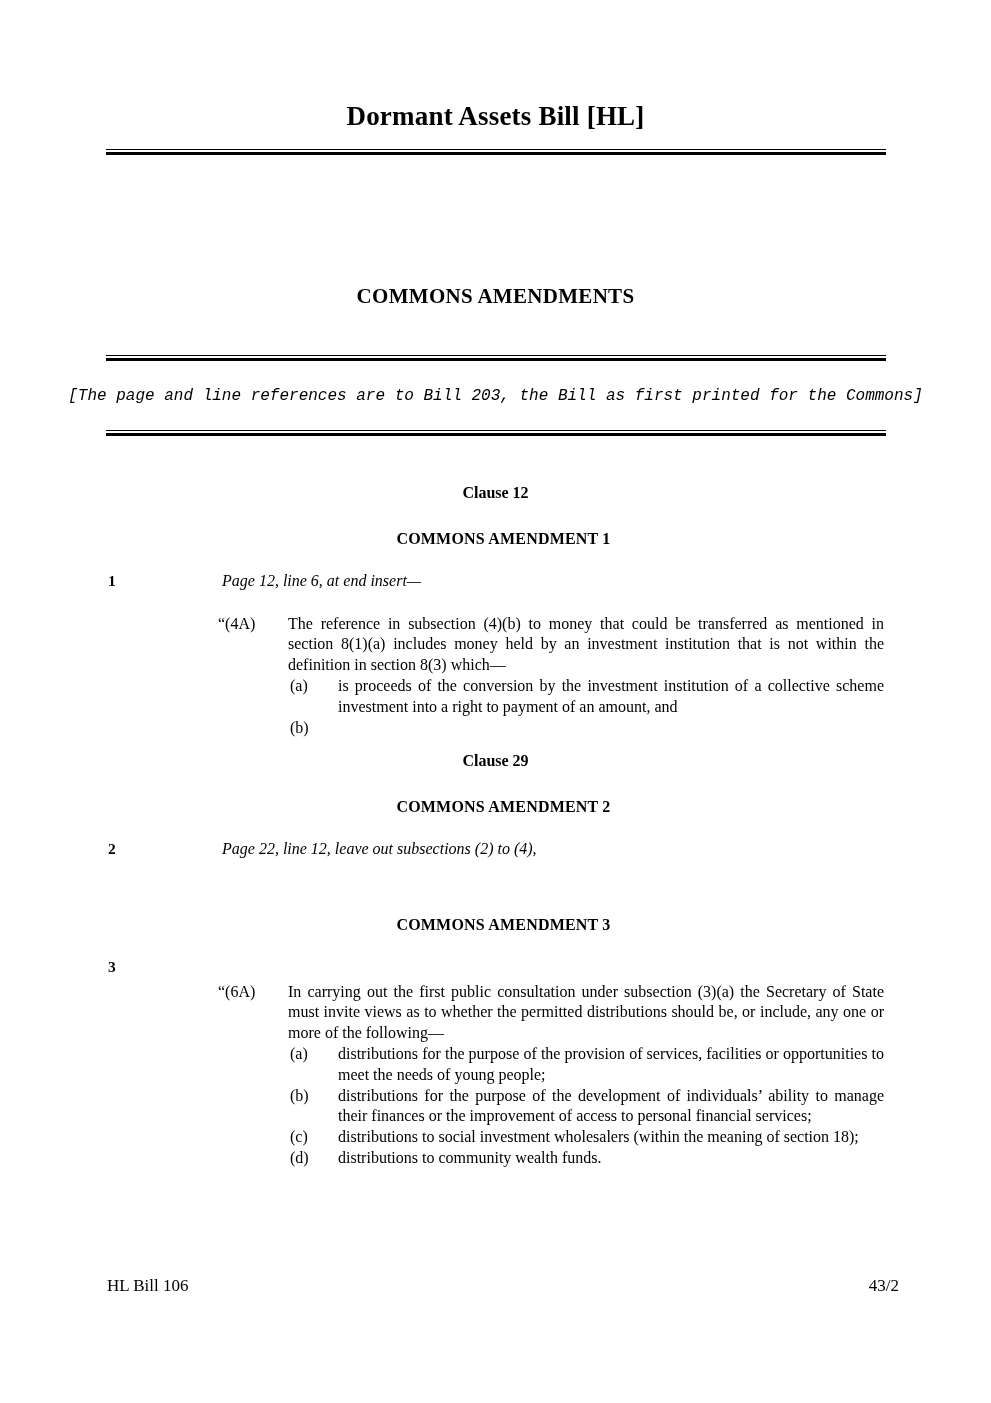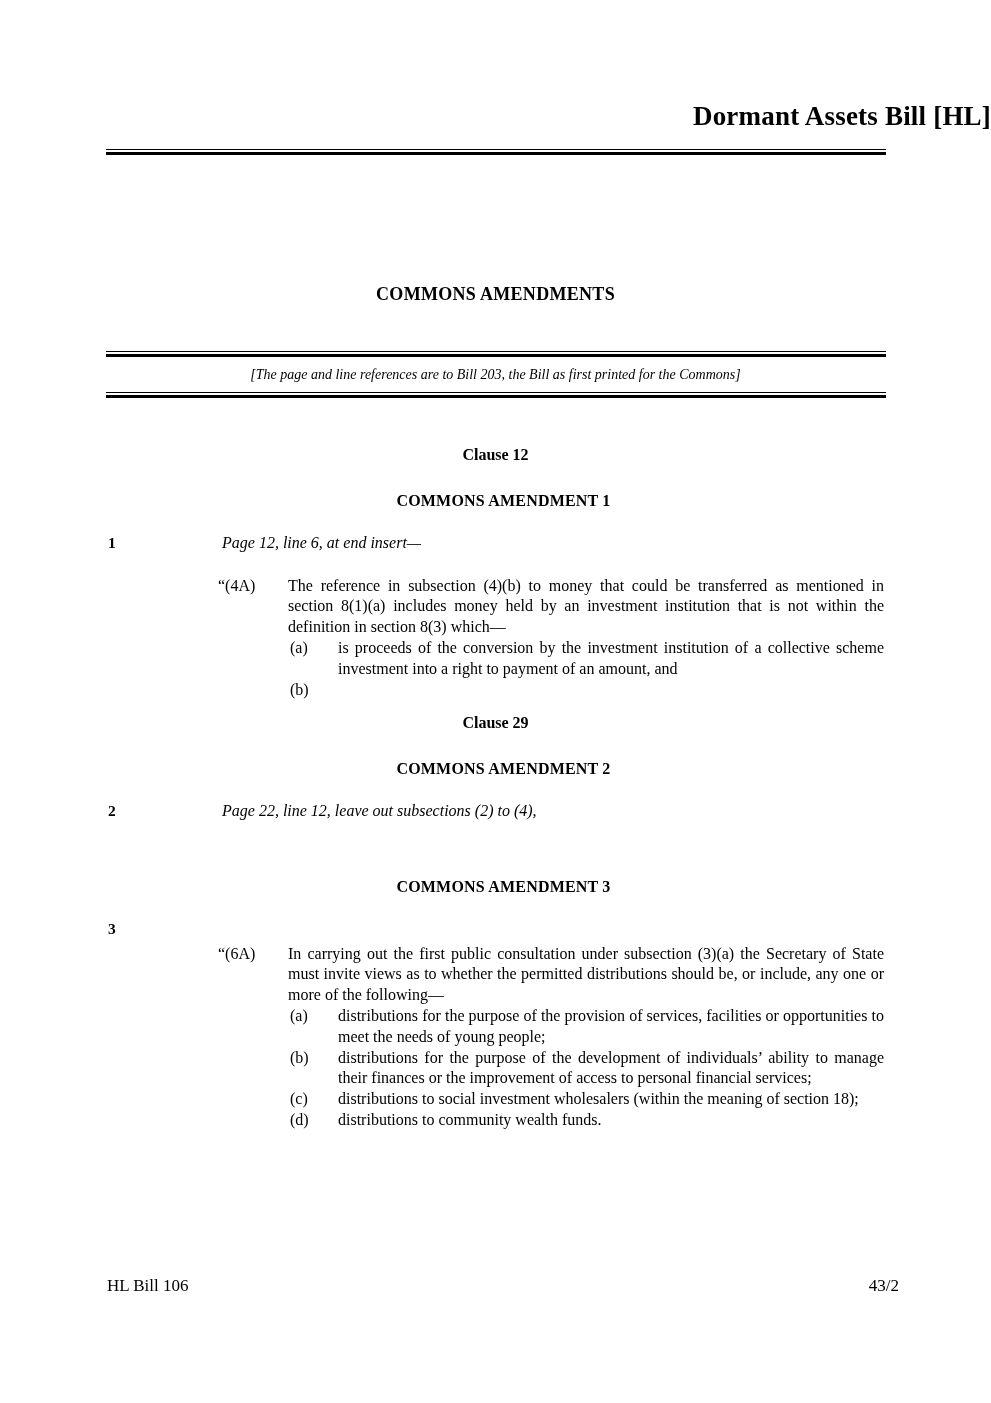--- a/index.html
+++ b/index.html
@@ -21,21 +21,21 @@
     height: 1403px;
     box-sizing: border-box;
     padding: 0;
   }
 
   
   .title-block {
     padding-top: 102px;
   }
   .doc-title {
-    text-align: right;
+    text-align: center;
     font-size: 27px;
     font-weight: bold;
     letter-spacing: 0.2px;
     line-height: 1.1;
     margin: 0;
   }
   .rule-wrap {
     width: 780px;
     margin: 0 auto;
   }
@@ -51,33 +51,34 @@
   }
   .gap-2 { height: 2px; }
 
   .title-rules {
     margin-top: 17px;
   }
 
   
   .section-heading {
     text-align: center;
-    font-size: 18px;
+    font-size: 21px;
     letter-spacing: 0.3px;
     margin: 0;
     padding-top: 129px;
   }
 
   .note-rules-top { margin-top: 46px; }
   .note-text {
     text-align: center;
     font-style: italic;
-    font-size: 14px;
+    font-size: 16px;
     padding: 10px 0 9px 0;
-    margin: 0;
+    margin: 16px;
+    font-family: Liberation Mono, monospace;
   }
 
   
   .body-area {
     padding-top: 48px;
   }
 
   .clause-heading {
     text-align: center;
     font-weight: bold;

